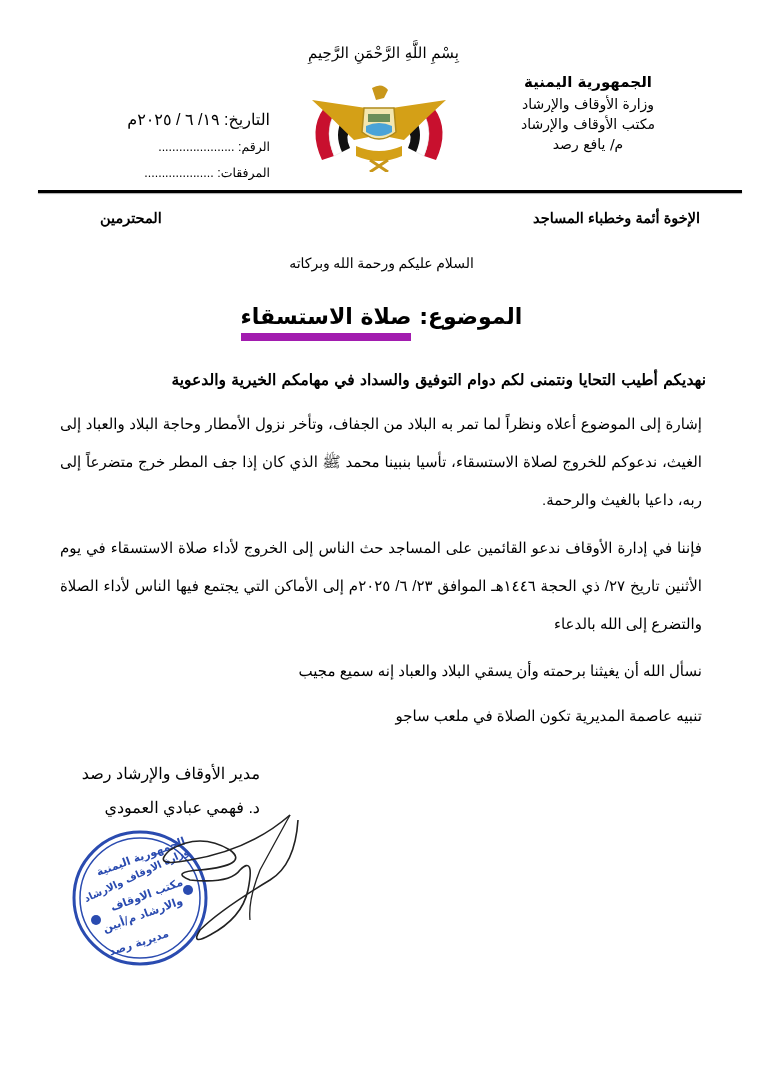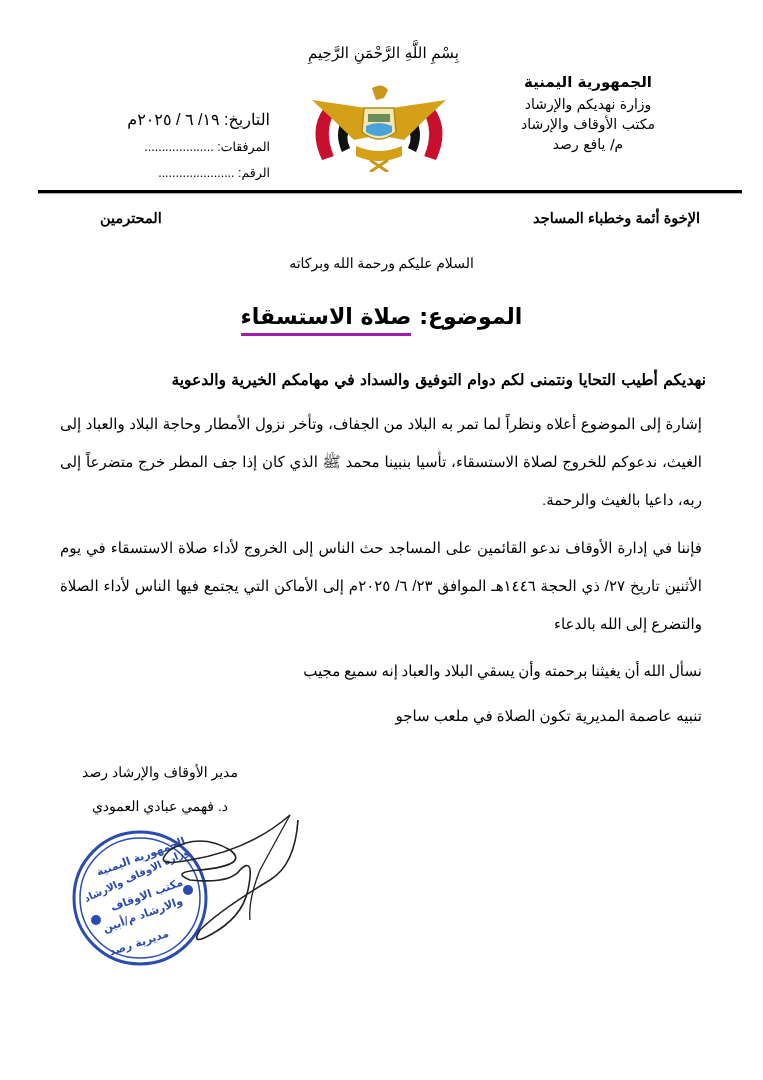--- a/index.html
+++ b/index.html
@@ -12,43 +12,43 @@
   .right-head .l2 { font-size:14px; line-height:20px; }
   .left-head { top:78px; left:70px; width:200px; text-align:right; font-family:"Liberation Sans",sans-serif;margin-top:28px; }
   .left-head .date { font-size:16px; line-height:28px; }
   .left-head .meta { font-size:12.5px; line-height:26px; }
   .emblem { top:80px; left:304px; width:150px; height:92px; }
   .rule { top:190px; left:38px; width:704px; height:3px; background:#000; box-shadow:0 1px 1px #aaa; }
   .addr-row { top:210px; left:100px; width:600px; display:flex; justify-content:space-between;
               font-family:"Liberation Sans",sans-serif; font-weight:bold; font-size:14.5px; }
   .greeting { top:255px; left:0; width:763px; text-align:center; font-family:Liberation Serif, serif; font-size:14px; }
   .subject { top:304px; left:0; width:763px; text-align:center; font-family:"DejaVu Sans",sans-serif; font-weight:bold; font-size:22px; }
-  .subject .val { border-bottom:3px solid #a21caf; padding-bottom:4px; }
+  .subject .val { border-bottom:8px solid #a21caf; padding-bottom:4px; }
   .intro { top:370px; left:100px; width:606px; text-align:right; font-family:"DejaVu Serif",serif; font-weight:bold; font-size:15.5px; }
   .para { left:60px; width:642px; text-align:justify; text-align-last:right; font-family:"Liberation Sans",sans-serif; font-size:15px; line-height:38px; }
   .p1 { top:405px; }
   .p2 { top:529px; }
-  .p3 { top:652px; left:180px; width:522px; text-align-last:right;font-family:Liberation Serif, serif; }
+  .p3 { top:652px; left:180px; width:522px; text-align-last:right; }
   .p4 { top:697px; left:180px; width:522px; text-align-last:right; }
   .bold { font-weight:normal; }
-  .sign { left:60px; width:200px; text-align:center; direction:rtl; font-family:"Liberation Sans",sans-serif; font-size:14px; }
+  .sign { left:60px; width:200px; text-align:right; direction:rtl; font-family:"Liberation Sans",sans-serif; font-size:16px; }
   .sign-title { top:764px; }
   .sign-name { top:798px; }
   .sign-name span, .sign-title span { display:inline-block; }
   .stamp { top:828px; left:70px; width:140px; height:140px; }
   .signature { top:810px; left:130px; width:170px; height:150px; }
 </style>
 </head>
 <body>
 
 <div class="abs basmala">بِسْمِ اللَّهِ الرَّحْمَنِ الرَّحِيمِ</div>
 
 <div class="abs right-head">
   <div class="l1">الجمهورية اليمنية</div>
-  <div class="l2">وزارة نهديكم والإرشاد</div>
+  <div class="l2">وزارة الأوقاف والإرشاد</div>
   <div class="l2">مكتب الأوقاف والإرشاد</div>
   <div class="l2">م/ يافع رصد</div>
 </div>
 
 <svg class="abs emblem" viewBox="0 0 150 92">
 
   <path d="M20 28 Q4 50 18 80 L30 76 Q20 52 32 34 Z" fill="#c8102e"></path>
   <path d="M30 34 Q20 52 30 76 L38 72 Q30 54 40 40 Z" fill="#ffffff" stroke="#ddd" stroke-width="0.5"></path>
   <path d="M38 40 Q30 54 38 72 L46 68 Q40 56 48 46 Z" fill="#111"></path>
   <path d="M130 28 Q146 50 132 80 L120 76 Q130 52 118 34 Z" fill="#c8102e"></path>
@@ -67,26 +67,26 @@
   <path d="M52 66 Q75 76 98 66 L98 76 Q75 86 52 76 Z" fill="#d4a017"></path>
   <path d="M66 80 L84 92 M84 80 L66 92" stroke="#c9971a" stroke-width="3"></path>
 </svg>
 
 <div class="abs left-head">
   <div class="date">
     <span>التاريخ:</span>
     <span>١٩/ ٦ / ٢٠٢٥م</span>
   </div>
   <div class="meta">
+    <span>الرقم:</span>
+    <span>......................</span>
+  </div>
+  <div class="meta">
     <span>المرفقات:</span>
     <span>....................</span>
-  </div>
-  <div class="meta">
-    <span>الرقم:</span>
-    <span>......................</span>
   </div>
 </div>
 
 <div class="abs rule"></div>
 
 <div class="abs addr-row">
   <span>الإخوة أئمة وخطباء المساجد</span>
   <span>المحترمين</span>
 </div>
 

